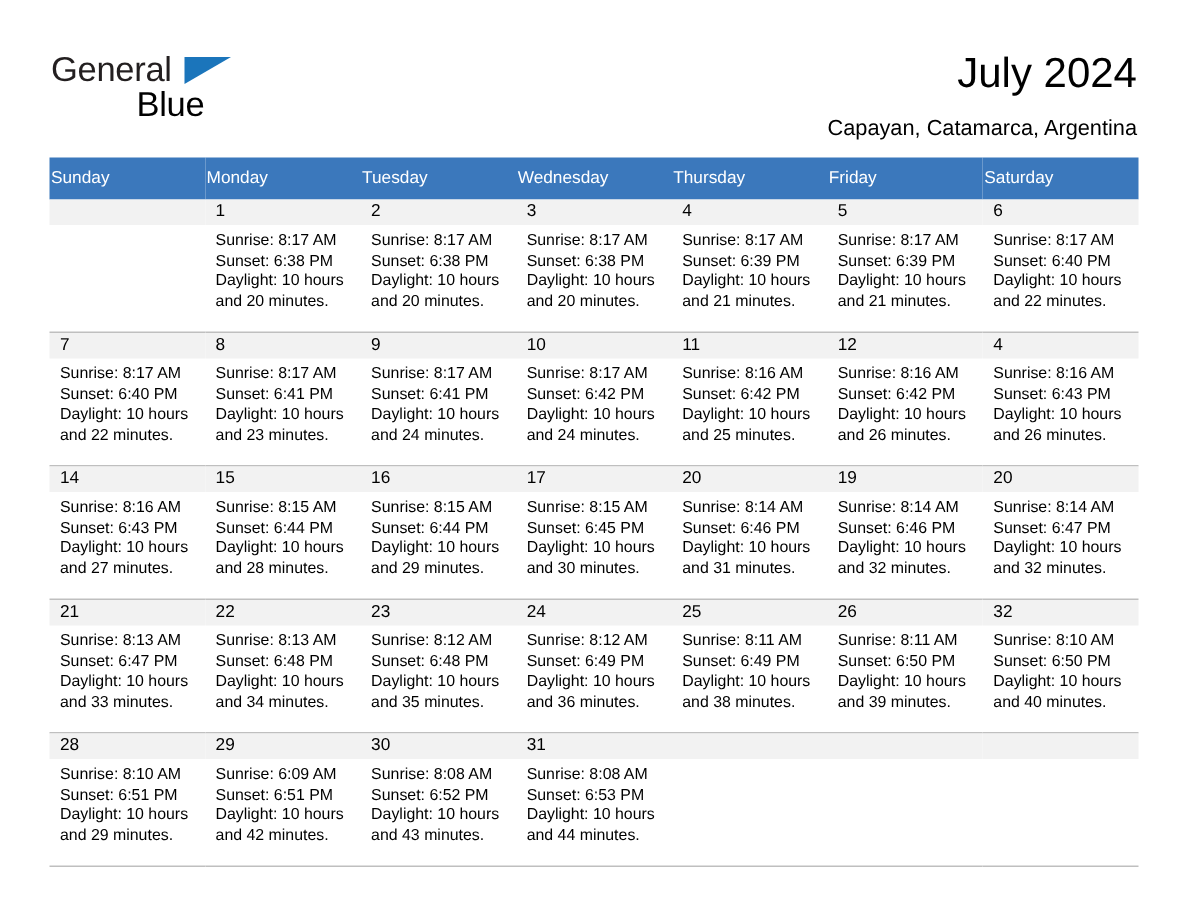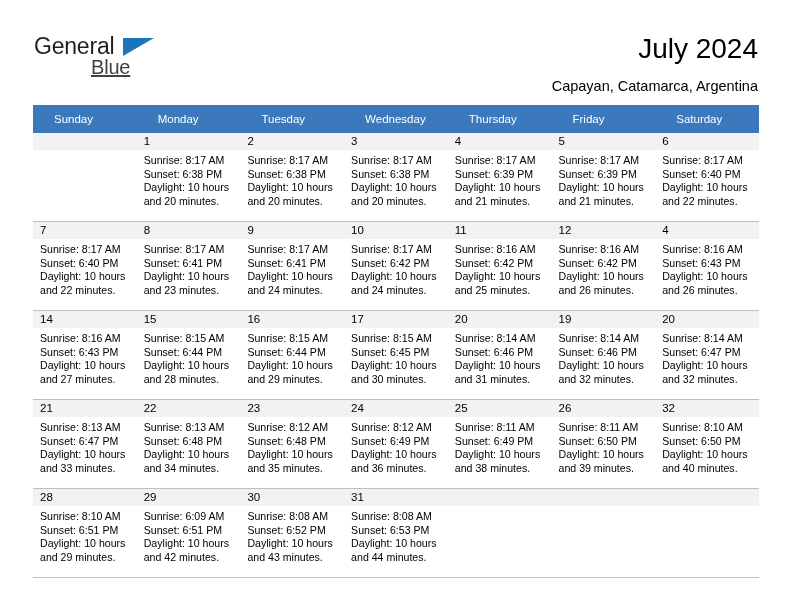--- a/index.html
+++ b/index.html
@@ -51,25 +51,24 @@
     top: 5px;
     width: 0;
     height: 0;
     border-left: 31px solid #1b75bb;
     border-bottom: 18px solid transparent;
   }
   .brand-blue {
     position: absolute;
     left: 57px;
     top: 23px;
-    font-size: 20px;
+    font-size: 23px;
     letter-spacing: -0.2px;
-    color: #404040;
+    color: #000000;
     font-family: "Liberation Sans", sans-serif;
-    text-decoration: underline;
   }
   .title {
     position: absolute;
     right: 34px;
     top: 33px;
     font-size: 28px;
     color: #000000;
     text-align: left;
     white-space: nowrap;
   }
@@ -91,21 +90,21 @@
     width: 726px;
     border-collapse: collapse;
     table-layout: fixed;
   }
   .calendar th {
     background: #3b78bc;
     color: #ffffff;
     font-size: 11.5px;
     font-weight: normal;
     text-align: left;
-    padding: 5px 0 5px 21px;
+    padding: 5px 0 5px 1px;
     height: 18px;
     border: none;
   }
   .calendar td {
     vertical-align: top;
     padding: 0;
     border: none;
     height: 88px;
     border-bottom: 1px solid #bfbfbf;
   }

